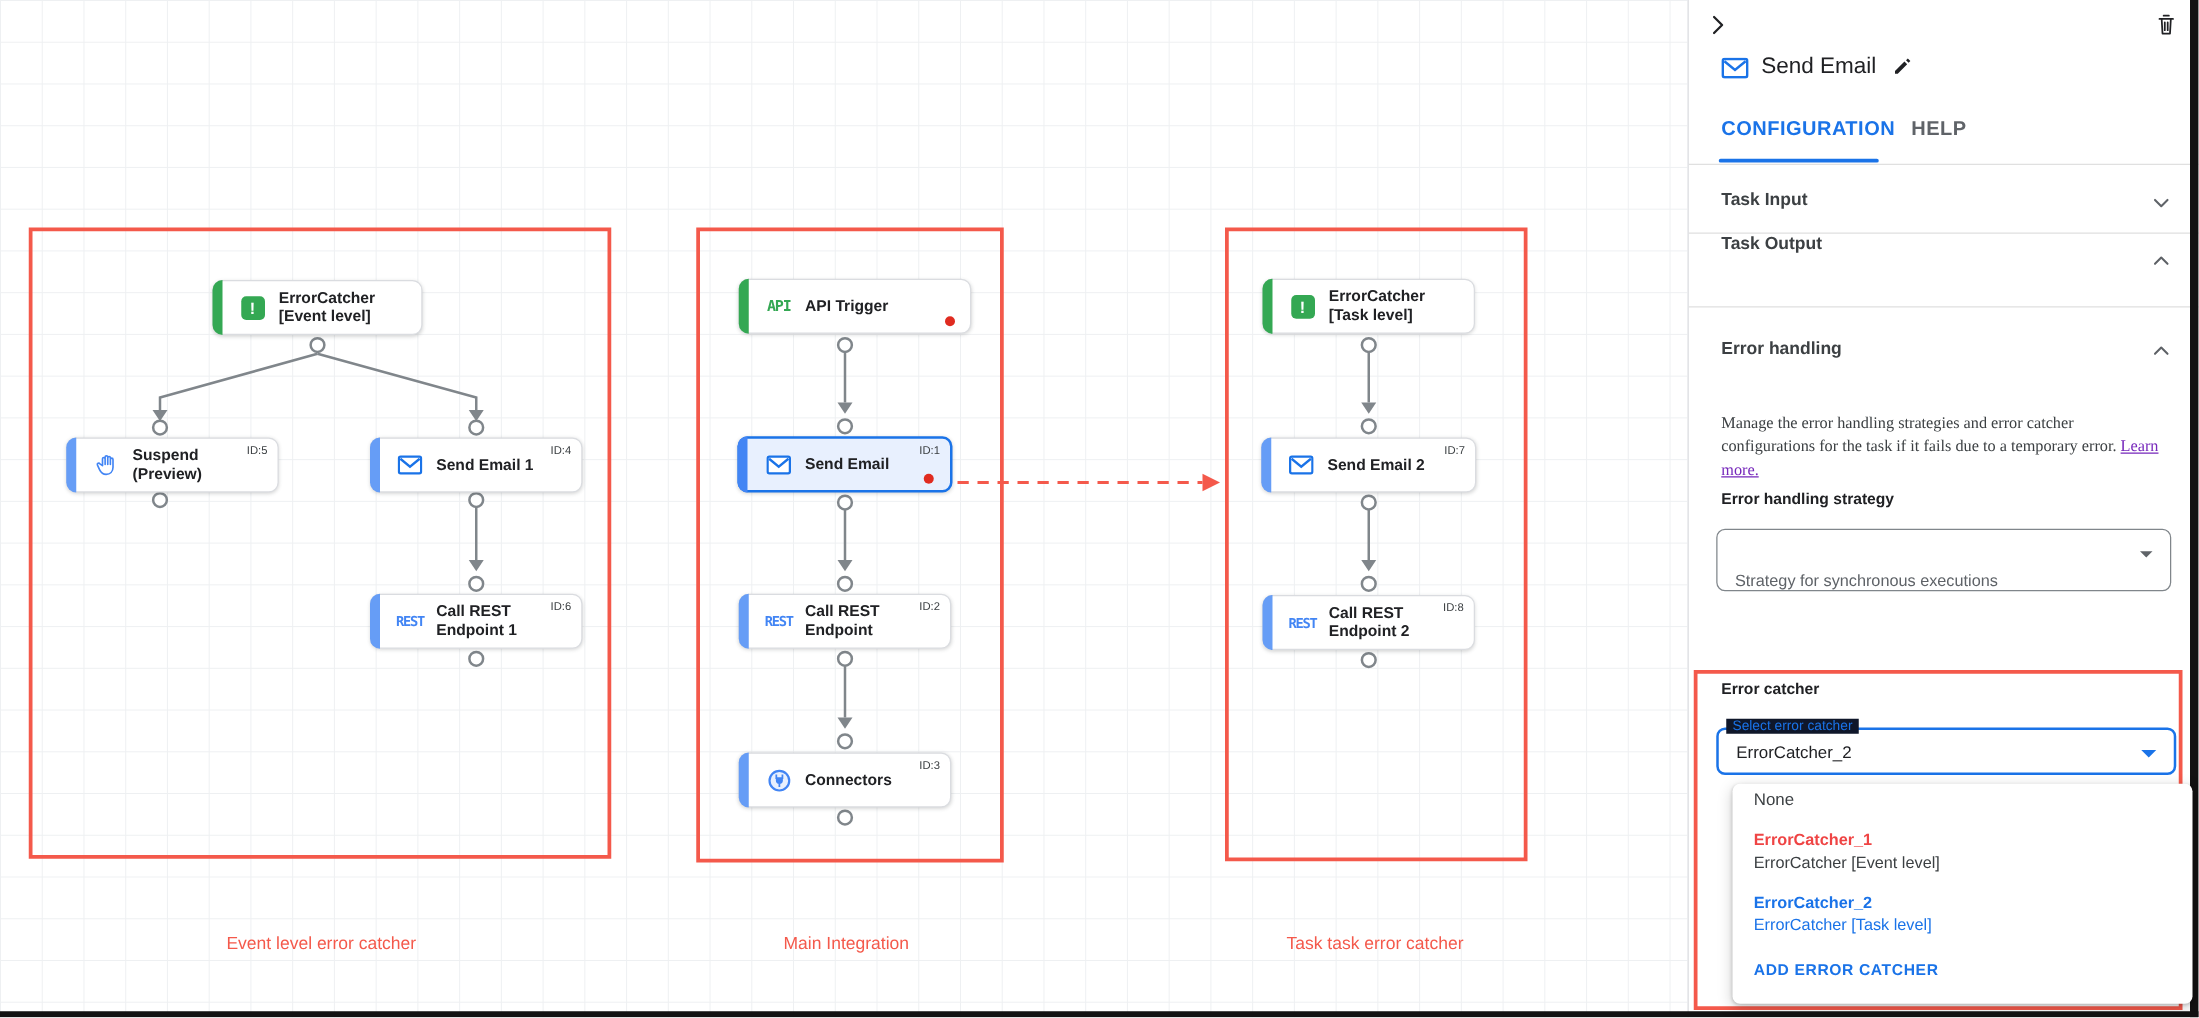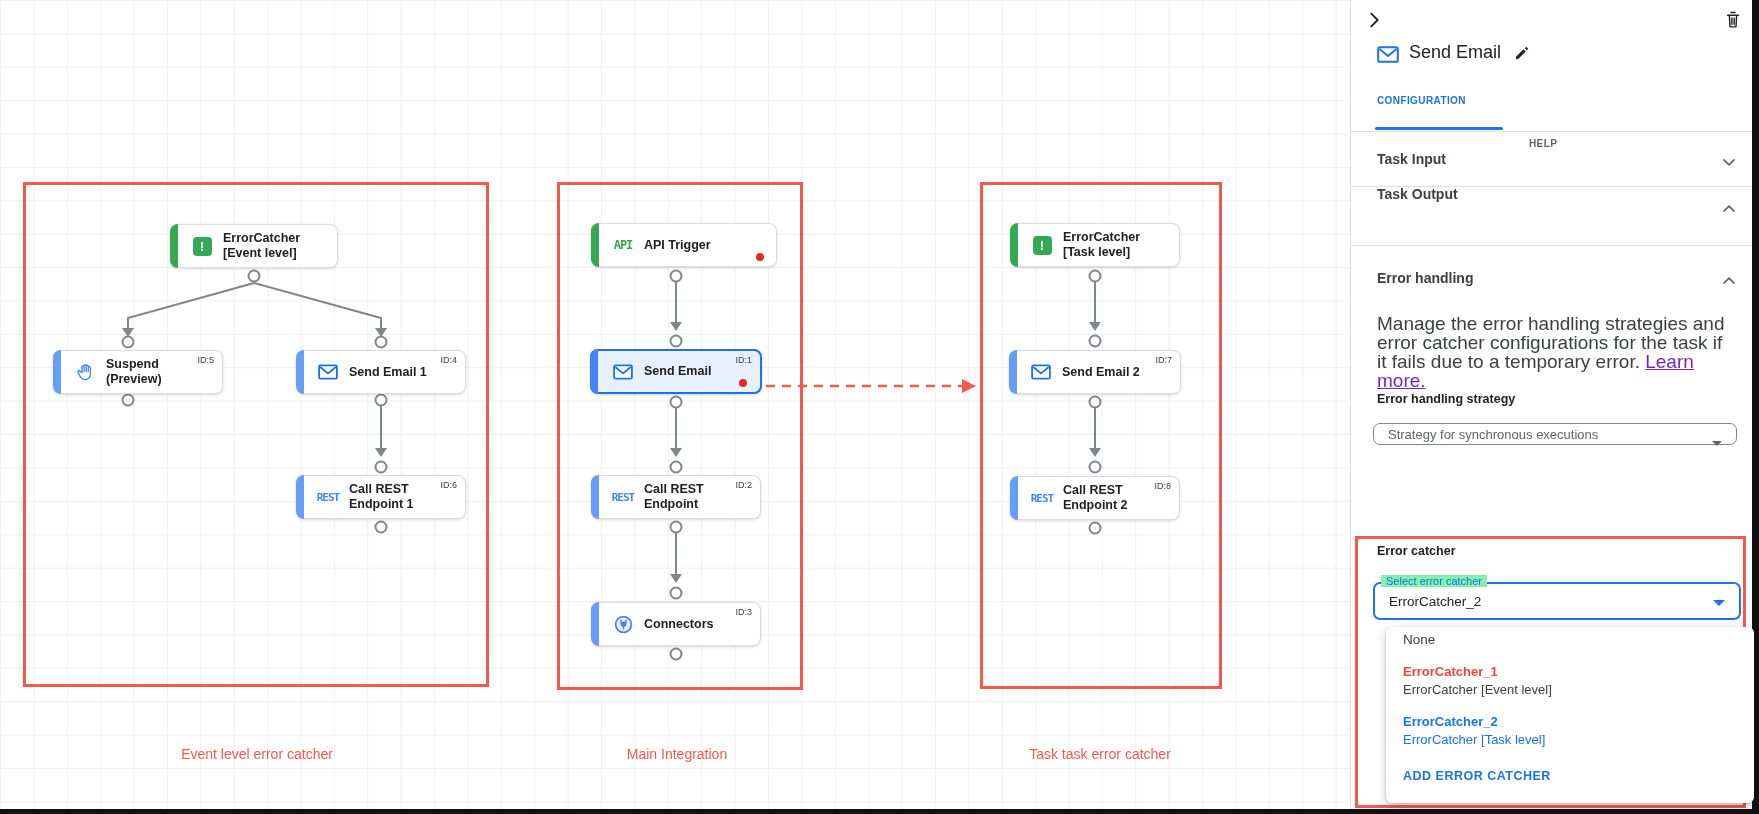--- a/index.html
+++ b/index.html
@@ -24,37 +24,37 @@
   .nid{position:absolute;top:4px;right:8px;font-size:9px;color:#3c4043;}
   .api-txt{font-family:"DejaVu Sans Mono",monospace;font-weight:700;font-size:12px;color:#34a853;letter-spacing:-1px;}
   .rest-txt{font-family:"DejaVu Sans Mono",monospace;font-weight:700;font-size:11px;color:#4285f4;letter-spacing:-1px;}
   .ec-ic{width:19px;height:19px;background:#34a853;border-radius:4px;color:#fff;font-weight:700;font-size:13px;
          display:flex;align-items:center;justify-content:center;}
   .reddot{position:absolute;width:8px;height:8px;border-radius:50%;background:#e02b20;}
   
   .panel{position:absolute;left:1350px;top:0;width:409px;height:814px;background:#fff;border-left:1px solid #dadce0;box-sizing:border-box;}
   .pbtn{position:absolute;cursor:pointer;}
   .ptitle{position:absolute;left:58px;top:42px;font-size:18px;color:#202124;}
-  .tab{position:absolute;top:95px;font-size:10px;font-weight:700;letter-spacing:.4px;}
+  .tab{position:absolute;top:95px;font-size:16px;font-weight:700;letter-spacing:.4px;}
   .tab.active{color:#1a73e8;} .tab.idle{color:#5f6368;}
   .tabline{position:absolute;left:24px;top:127px;width:128px;height:3px;background:#1a73e8;border-radius:2px;}
   .pdiv{position:absolute;left:0;right:0;height:1px;background:#e0e0e0;}
   .sechead{position:absolute;left:26px;font-size:14px;font-weight:700;color:#3c4043;}
   .chev{position:absolute;right:20px;width:20px;height:20px;}
-  .desc{position:absolute;left:26px;width:352px;top:314px;font-size:19px;line-height:19px;color:#3c4043;}
+  .desc{position:absolute;left:26px;width:352px;top:328px;font-size:13px;line-height:19px;color:#3c4043;font-family:Liberation Serif, serif;}
   .learn{color:#7627bb;text-decoration:underline;cursor:pointer;}
   .minihead{position:absolute;left:26px;font-size:12.5px;font-weight:700;color:#202124;}
-  .sel{position:absolute;left:22px;width:364px;height:22px;border:1px solid #80868b;border-radius:7px;background:#fff;
-       display:flex;align-items:center;padding:0 14px;font-size:13px;color:#5f6368;box-sizing:border-box;cursor:pointer;}
+  .sel{position:absolute;left:22px;width:364px;height:50px;border:1px solid #80868b;border-radius:7px;background:#fff;
+       display:flex;align-items:flex-end;padding:0 14px;font-size:13px;color:#5f6368;box-sizing:border-box;cursor:pointer;}
   .car{position:absolute;right:14px;top:17px;width:0;height:0;border-left:5px solid transparent;border-right:5px solid transparent;border-top:5.5px solid #5f6368;}
   .redbox{position:absolute;left:4px;top:536px;width:391px;height:272px;border:3px solid #f4594b;box-sizing:border-box;}
   .bsel{position:absolute;left:22px;top:582px;width:368px;height:38px;border:2px solid #1a73e8;border-radius:7px;background:#fff;
         display:flex;align-items:center;padding:0 14px;font-size:13.5px;color:#202124;box-sizing:border-box;cursor:pointer;}
   .bsel .car{border-top-color:#1a73e8;border-left-width:6px;border-right-width:6px;border-top-width:6.5px;top:16px;}
-  .blabel{position:absolute;left:30px;top:575px;background:#86efac;padding:0 5px;font-size:11px;color:#1a73e8;z-index:2;}
+  .blabel{position:absolute;left:30px;top:575px;background:#0f172a;padding:0 5px;font-size:11px;color:#1a73e8;z-index:2;}
   .menu{position:absolute;left:35px;top:627px;width:368px;height:176px;background:#fff;border-radius:6px;
         box-shadow:0 1px 3px rgba(0,0,0,.2),0 4px 12px rgba(0,0,0,.18);z-index:3;}
   .mi{position:absolute;left:17px;font-size:13.5px;color:#3c4043;cursor:pointer;white-space:nowrap;}
   .mi.t{font-weight:700;color:#ef4444;font-size:13px;}
   .mi.sub{font-size:13px;}
   .mi.blue{color:#1a73e8;}
   .mi.add{font-weight:700;font-size:12.5px;letter-spacing:.5px;color:#1a73e8;}
   .edge-r{position:absolute;right:0;top:0;width:7px;height:814px;background:#121212;}
   .edge-b{position:absolute;left:0;top:809px;width:1759px;height:5px;background:#121212;}
 </style>
@@ -262,21 +262,21 @@
         </svg>
     </div>
     <div class="ptitle">Send Email</div>
     <div class="pbtn" style="left:162px;top:44px;width:18px;height:18px;">
       <svg viewBox="0 0 24 24" width="18" height="18">
           <path d="M14.06 7.02l2.92 2.92L6.92 20H4v-2.92L14.06 7.02zM17.66 3.6l2.74 2.74-1.92 1.92-2.74-2.74 1.92-1.92z" fill="#202124"></path>
         </svg>
     </div>
 
     <div class="tab active" style="left:26px;">CONFIGURATION</div>
-    <div class="tab idle" style="left:178px;margin-top:43px;">HELP</div>
+    <div class="tab idle" style="left:178px;">HELP</div>
     <div class="tabline"></div>
     <div class="pdiv" style="top:131px;"></div>
 
     <div class="sechead" style="top:151px;">Task Input</div>
     <div class="chev" style="top:152px;">
       <svg viewBox="0 0 24 24" width="20" height="20">
           <polyline points="6,9.5 12,15.5 18,9.5" fill="none" stroke="#5f6368" stroke-width="2" stroke-linecap="round" stroke-linejoin="round"></polyline>
         </svg>
     </div>
     <div class="pdiv" style="top:186px;"></div>

